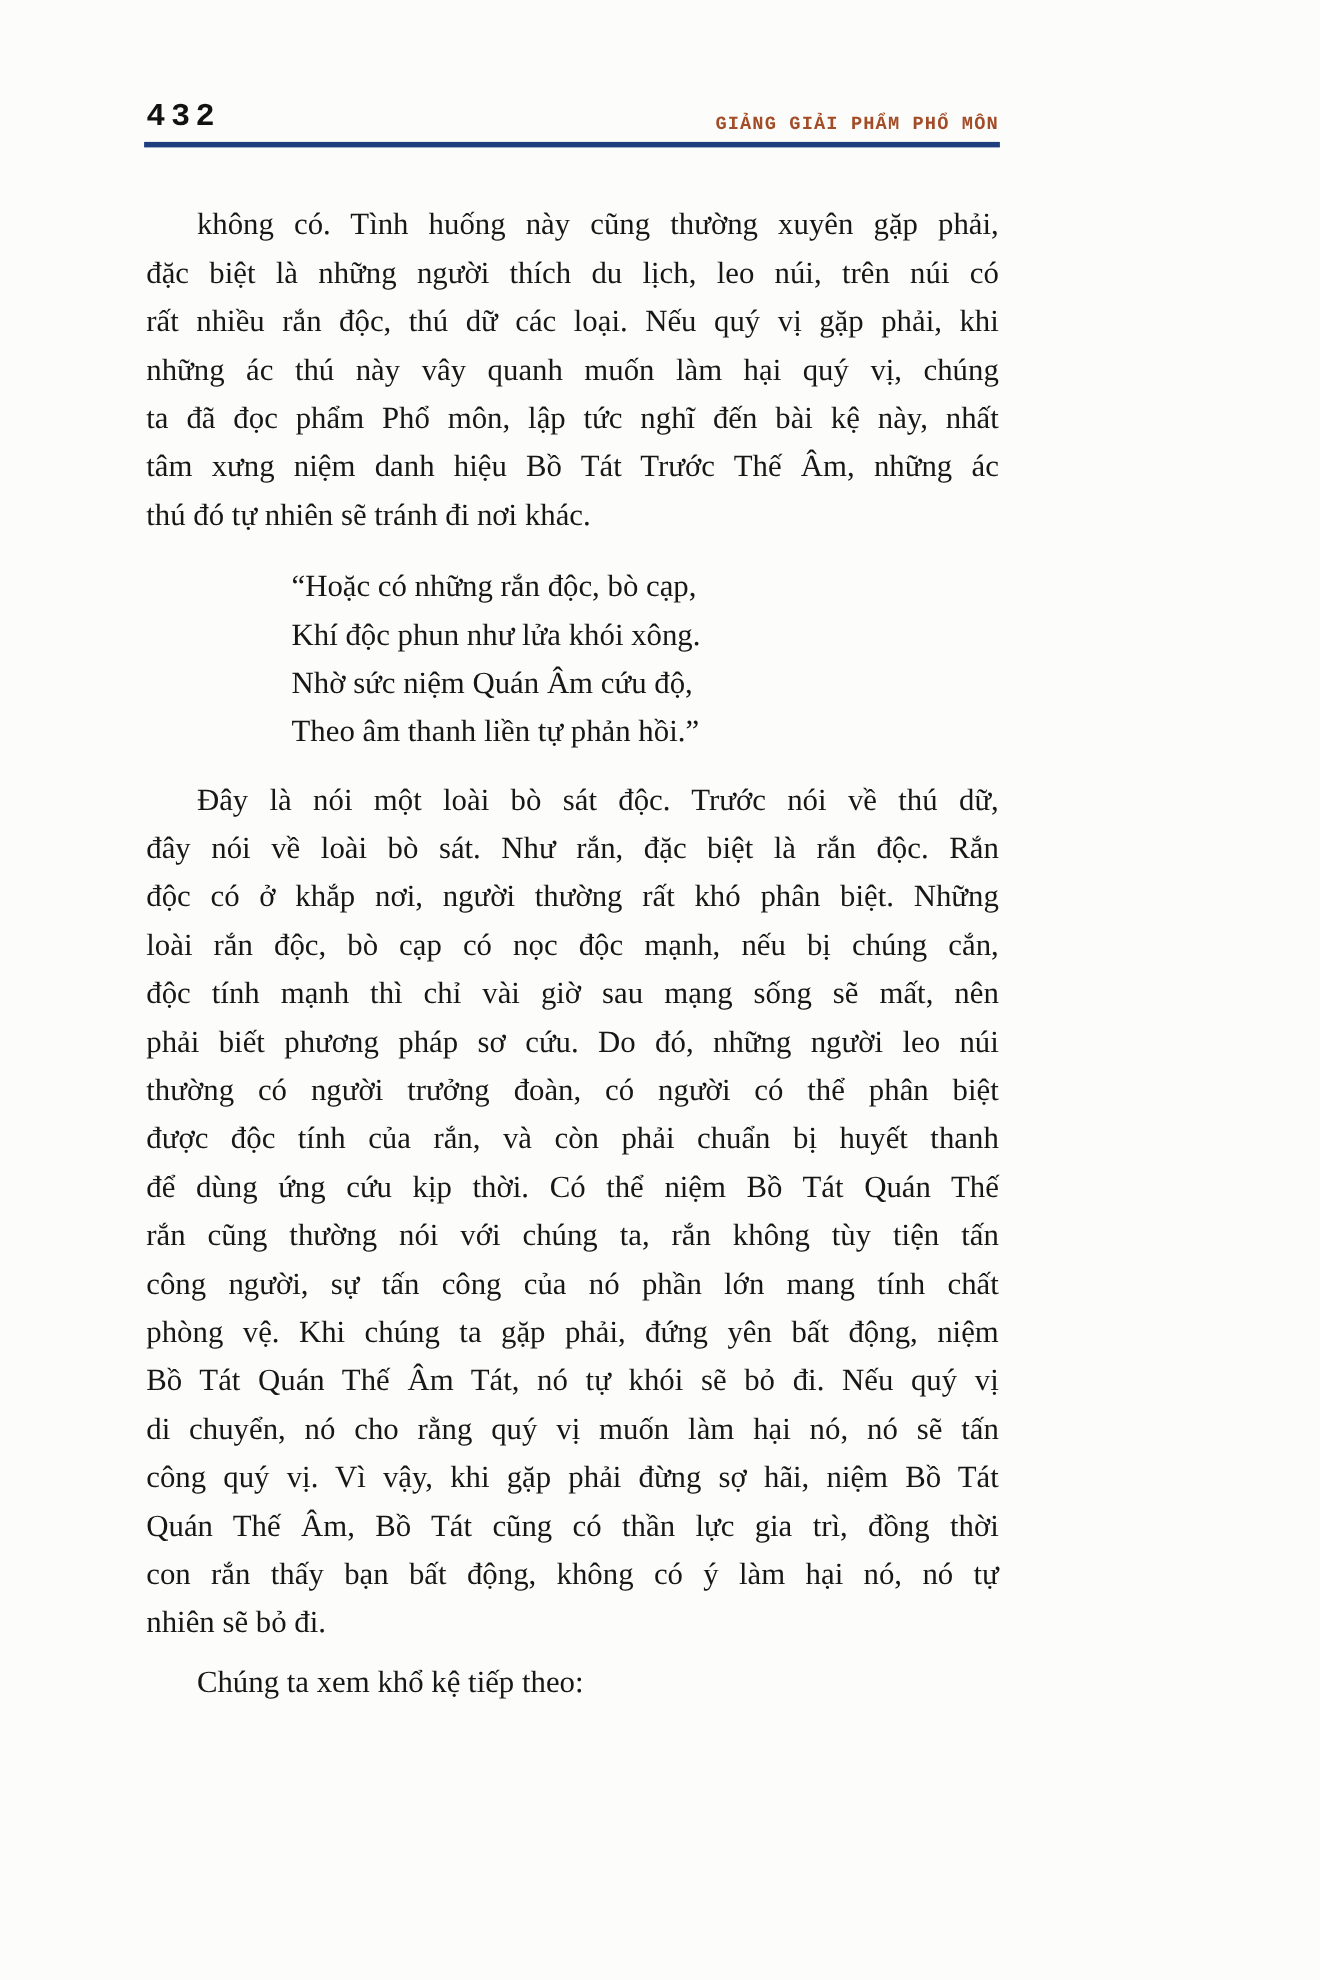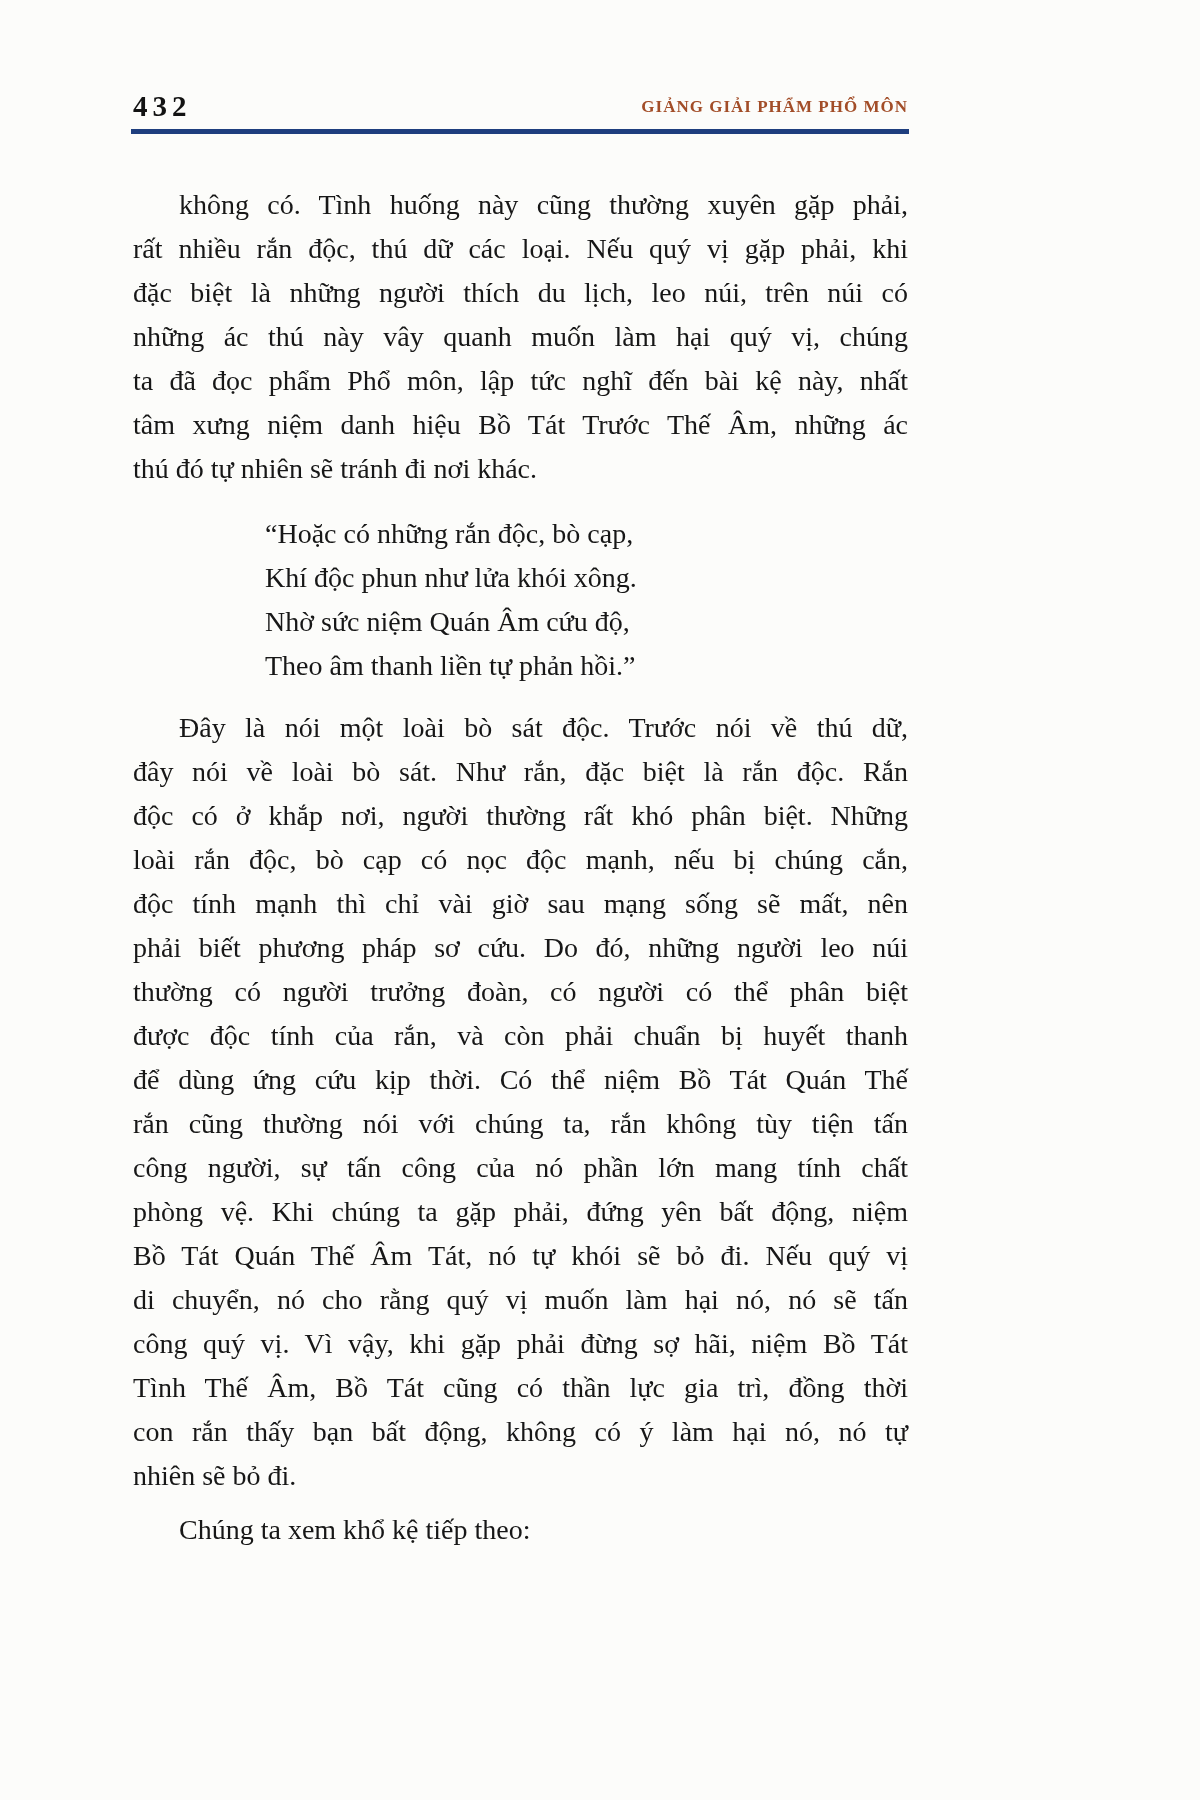--- a/index.html
+++ b/index.html
@@ -17,22 +17,22 @@
     font-family: "Liberation Serif", "DejaVu Serif", serif;
     overflow: hidden;
   }
   .page-header {
     position: absolute;
     left: 133px;
     top: 90px;
     width: 775px;
     display: flex;
     justify-content: space-between;
-    align-items: center;
-    font-family: Liberation Serif, serif;
+    align-items: flex-end;
+    font-family: Liberation Mono, monospace;
     font-weight: 700;
   }
   .page-number {
     font-size: 29px;
     letter-spacing: 5px;
     color: #121212;
   }
   .running-title {
     font-size: 17px;
     letter-spacing: 1px;
@@ -82,22 +82,22 @@
   <header class="page-header">
     <span class="page-number">432</span>
     <span class="running-title">GIẢNG GIẢI PHẨM PHỔ MÔN</span>
   </header>
 
   <div class="header-rule"></div>
 
   <main class="page-body">
     <div class="para para-1">
         <div class="line">không có. Tình huống này cũng thường xuyên gặp phải,</div>
+        <div class="line">đặc biệt là những người thích du lịch, leo núi, trên núi có</div>
         <div class="line">rất nhiều rắn độc, thú dữ các loại. Nếu quý vị gặp phải, khi</div>
-        <div class="line">đặc biệt là những người thích du lịch, leo núi, trên núi có</div>
         <div class="line">những ác thú này vây quanh muốn làm hại quý vị, chúng</div>
         <div class="line">ta đã đọc phẩm Phổ môn, lập tức nghĩ đến bài kệ này, nhất</div>
         <div class="line">tâm xưng niệm danh hiệu Bồ Tát Trước Thế Âm, những ác</div>
         <div class="line">thú đó tự nhiên sẽ tránh đi nơi khác.</div>
       </div>
 
     <div class="verse">
         <div class="verse-line">“Hoặc có những rắn độc, bò cạp,</div>
         <div class="verse-line">Khí độc phun như lửa khói xông.</div>
         <div class="verse-line">Nhờ sức niệm Quán Âm cứu độ,</div>
@@ -113,21 +113,21 @@
         <div class="line">phải biết phương pháp sơ cứu. Do đó, những người leo núi</div>
         <div class="line">thường có người trưởng đoàn, có người có thể phân biệt</div>
         <div class="line">được độc tính của rắn, và còn phải chuẩn bị huyết thanh</div>
         <div class="line">để dùng ứng cứu kịp thời. Có thể niệm Bồ Tát Quán Thế</div>
         <div class="line">rắn cũng thường nói với chúng ta, rắn không tùy tiện tấn</div>
         <div class="line">công người, sự tấn công của nó phần lớn mang tính chất</div>
         <div class="line">phòng vệ. Khi chúng ta gặp phải, đứng yên bất động, niệm</div>
         <div class="line">Bồ Tát Quán Thế Âm Tát, nó tự khói sẽ bỏ đi. Nếu quý vị</div>
         <div class="line">di chuyển, nó cho rằng quý vị muốn làm hại nó, nó sẽ tấn</div>
         <div class="line">công quý vị. Vì vậy, khi gặp phải đừng sợ hãi, niệm Bồ Tát</div>
-        <div class="line">Tình Thế Âm, Bồ Tát cũng có thần lực gia trì, đồng thời</div>
+        <div class="line">Quán Thế Âm, Bồ Tát cũng có thần lực gia trì, đồng thời</div>
         <div class="line">con rắn thấy bạn bất động, không có ý làm hại nó, nó tự</div>
         <div class="line">nhiên sẽ bỏ đi.</div>
       </div>
 
     <div class="para para-3">
         <div class="line">Chúng ta xem khổ kệ tiếp theo:</div>
       </div>
   </main>
 
 </div>

